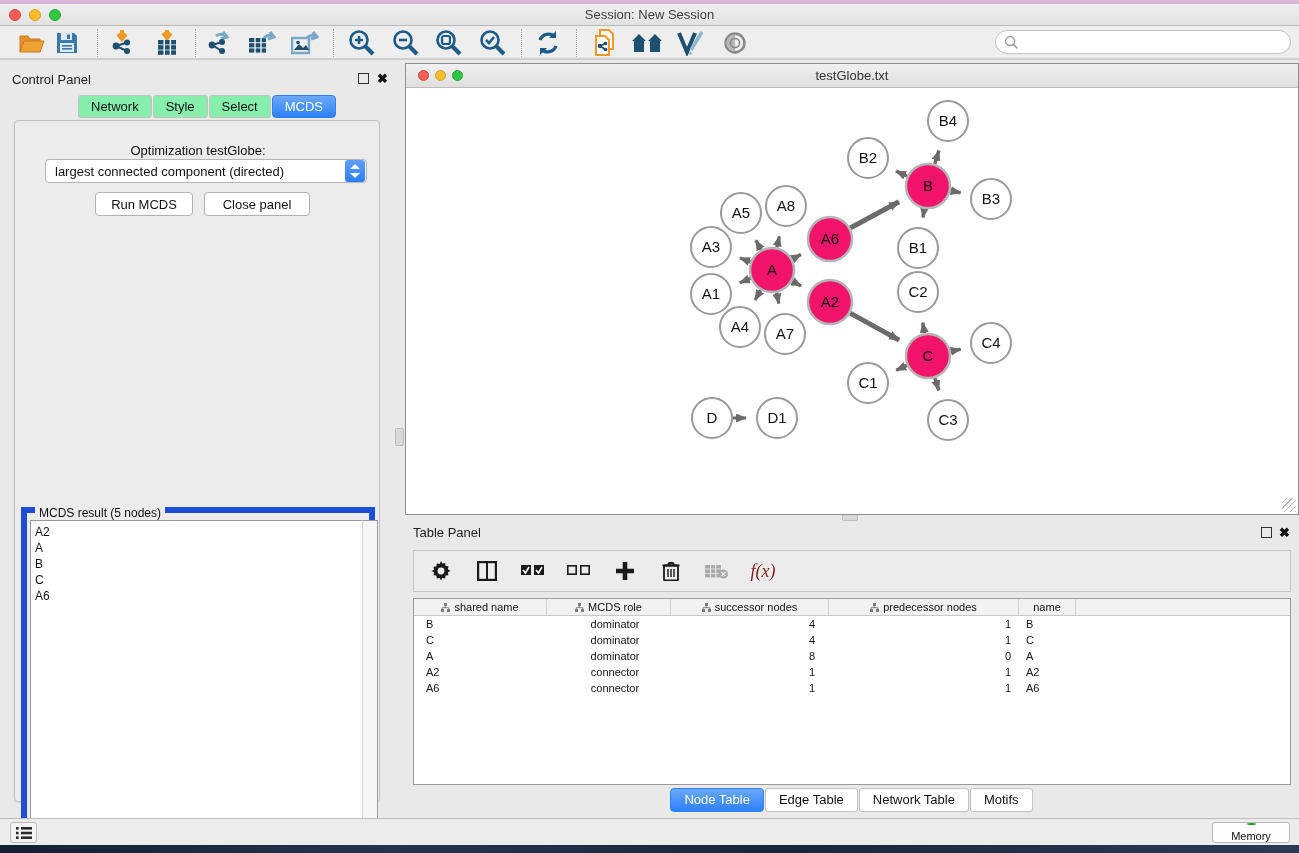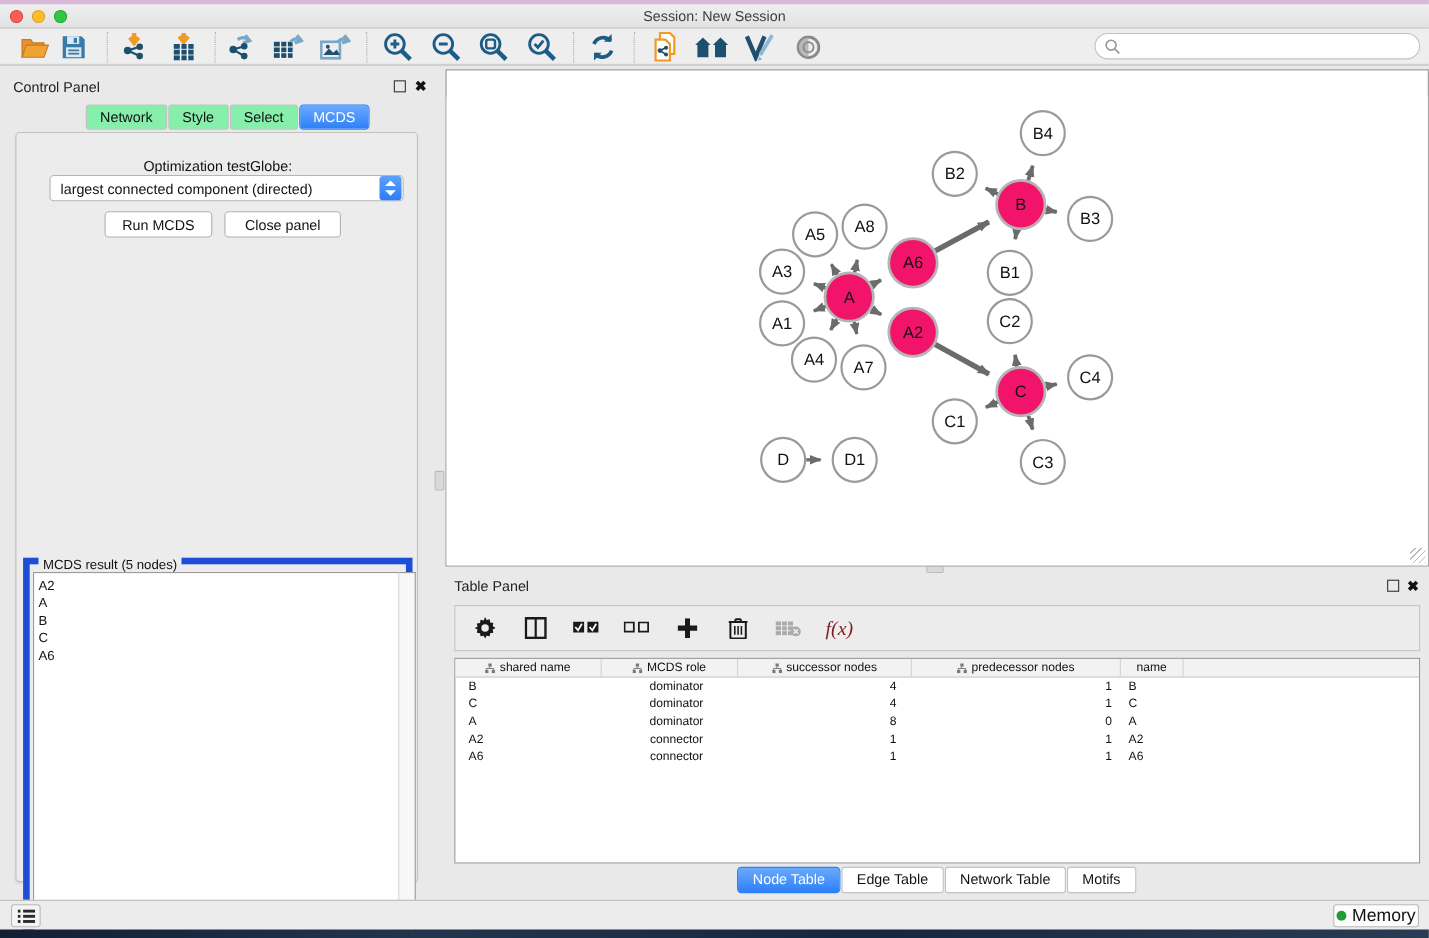--- a/index.html
+++ b/index.html
@@ -69,21 +69,21 @@
   .td { font-size:11px; color:#111; line-height:16px; white-space:nowrap; }
   .c0{width:133px; padding-left:12px;} .c1{width:124px; padding-left:12px;text-align:center;}
   .c2{width:158px; text-align:right; padding-right:14px;} .c3{width:190px; text-align:right; padding-right:8px;}
   .c4{width:57px; padding-left:7px;} .c5{flex:1;}
   #tp-tabs { left:0; top:268px; width:894px; display:flex; justify-content:center; }
   .tp-tab { background:#ffffff; border:1px solid #c3c3c3; border-radius:3px; font-size:13px; color:#111; padding:3px 13px; margin-right:1px; line-height:16px; cursor:pointer; }
   .tp-tab.active { background:linear-gradient(#6aa9fd,#2e80f8); color:#fff; border:1px solid #2e80f8; border-radius:4px; }
   
   #statusbar { left:0; top:818px; width:1299px; height:27px; background:#ececec; border-top:1px solid #bdbdbd; }
   #list-btn { left:10px; top:3px; width:27px; height:21px; background:#f4f4f4; border:1px solid #b9b9b9; border-radius:3px; display:flex; align-items:center; justify-content:center; cursor:pointer; }
-  #memory-btn { left:1212px; top:3px; width:78px; height:21px; background:#fdfdfd; border:1px solid #b9b9b9; border-radius:3px; display:flex; align-items:center; justify-content:center; gap:5px; font-size:16px; color:#111; cursor:pointer; }
+  #memory-btn { left:1212px; top:3px; width:78px; height:21px; background:#fdfdfd; border:1px solid #b9b9b9; border-radius:3px; display:flex; align-items:center; justify-content:center; gap:5px; font-size:11px; color:#111; cursor:pointer;flex-direction:column; }
   #memory-dot { width:9px; height:9px; border-radius:50%; background:#1d9e2f; }
   #desktop-strip { left:0; top:845px; width:1299px; height:8px; background:linear-gradient(90deg,#131f33,#23354e 30%,#17263c 60%,#2a3c55); }
 </style>
 </head>
 <body>
 
 <div id="app">
 
   <div id="menustrip" class="abs"></div>
   <div id="titlebar" class="abs">
@@ -274,20 +274,26 @@
           </div>
         <div id="mcds-scroll" class="abs"></div>
       </div>
     </div>
   </div>
 
   <div id="vsplit-handle" class="abs"></div>
   <div id="hsplit-handle" class="abs"></div>
 
   <div id="net-window" class="abs">
+    <div id="net-titlebar" class="abs">
+      <div class="tl2 tl red abs" style="left:12px"></div>
+      <div class="tl2 tl yel abs" style="left:29px"></div>
+      <div class="tl2 tl grn abs" style="left:46px"></div>
+      <div class="title">testGlobe.txt</div>
+    </div>
     <div id="net-canvas" class="abs">
       <svg id="net-svg" width="892" height="426" viewBox="0 0 892 426">
           <defs>
             <marker id="arr" markerUnits="userSpaceOnUse" markerWidth="13" markerHeight="11" refX="10" refY="4.5" orient="auto">
               <path d="M0,0 L11,4.5 L0,9 z" fill="#6b6b6b"></path>
             </marker>
           </defs>
           <line x1="344.59698311096014" y1="190.42085910388454" x2="333.8475445026189" y2="194.65014642519913" stroke="#6b6b6b" stroke-width="3.2" marker-end="url(#arr)"></line>
           <line x1="344.4789624129428" y1="173.88551041799482" x2="334.0066158782075" y2="169.9369207409635" stroke="#6b6b6b" stroke-width="3.2" marker-end="url(#arr)"></line>
           <line x1="355.01124522107034" y1="161.7948702451939" x2="349.8109303542095" y2="152.2330009738691" stroke="#6b6b6b" stroke-width="3.2" marker-end="url(#arr)"></line>

